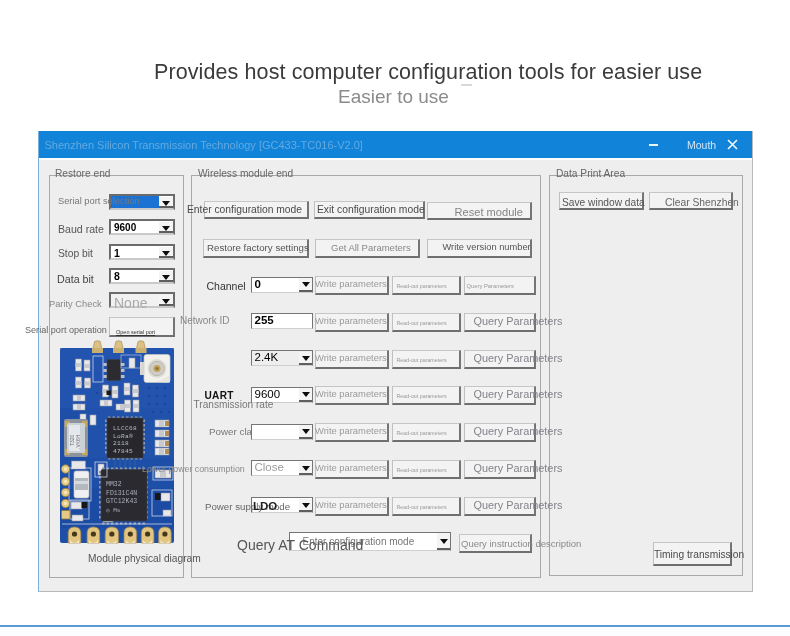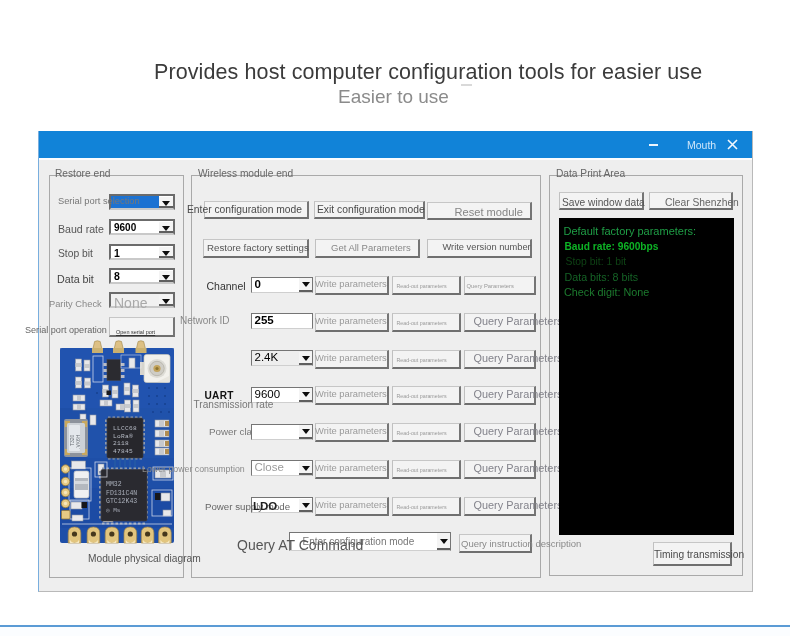--- a/index.html
+++ b/index.html
@@ -27,20 +27,21 @@
 </head>
 <body>
 <div id="stage">
   <div class="abs ttl lbl" style="left:119px; top:60px;margin-left:35px;">Provides host computer configuration tools for easier use</div>
   <div class="abs" style="left:461px; top:84px; width:11px; height:2px; background:#d9d9d9;"></div>
   <div class="abs sub" style="left:338px; top:86px;">Easier to use</div>
 
   <div class="abs" id="win">
     <div class="abs" id="tbar"></div>
     <div class="abs" style="left:0; top:27px; width:100%; height:1.5px; background:#fafcfe;"></div>
+    <div class="abs lbl" id="ttext">Shenzhen Silicon Transmission Technology [GC433-TC016-V2.0]</div>
     <div class="abs" style="left:610px; top:13px; width:9px; height:2px; background:#eaf4fd;"></div>
     <div class="abs lbl" style="left:648px; top:8px; font-size:10.5px; color:#cfe7fa;">Mouth</div>
     <svg class="abs" style="left:688px; top:8px;" width="11" height="11" viewBox="0 0 11 11">
         <path d="M1 1 L10 10 M10 1 L1 10" stroke="#f2f8fd" stroke-width="1.6"></path>
       </svg>
 
     <div class="abs grp" style="left:10px; top:43.5px; width:135px; height:403px;"></div>
     <div class="abs grp" style="left:152px; top:43.5px; width:350px; height:403.5px;"></div>
     <div class="abs grp" style="left:510px; top:43.5px; width:194px; height:401.5px;"></div>
     <div class="abs grplab" style="left:16px; top:37px;">Restore end</div>
@@ -498,26 +499,19 @@
       </div>
     </div>
   <div class="abs btn" style="left:459px; top:533.5px; width:72.5px; height:19px;"></div>
   <div class="abs lbl" style="left:461px; top:538px; font-size:9.5px; color:#8a8a8a; z-index:1;">Query instruction description</div>
 
   <div class="abs btn" style="left:559px; top:191.5px; width:85px; height:18.5px;"></div>
   <div class="abs lbl" style="left:562px; top:197px; font-size:10.2px; color:#555;">Save window data</div>
   <div class="abs btn" style="left:649px; top:191.5px; width:83.5px; height:18.5px;"></div>
   <div class="abs lbl" style="left:665px; top:197px; font-size:10.3px; color:#666;">Clear Shenzhen</div>
 
-  <div class="abs" id="console" style="left:558.5px; top:217.5px; width:175px; height:317px; background:#000; z-index:5;">
-    <div class="abs lbl" style="left:5px; top:7.5px; font-size:11px; color:#1f9e46;">Default factory parameters:</div>
-    <div class="abs lbl" style="left:6px; top:23px; font-size:10.2px; color:#0db325; font-weight:bold;">Baud rate: 9600bps</div>
-    <div class="abs lbl" style="left:7px; top:38px; font-size:10.4px; color:#0e4214;">Stop bit: 1 bit</div>
-    <div class="abs lbl" style="left:6px; top:53px; font-size:10.7px; color:#156326;">Data bits: 8 bits</div>
-    <div class="abs lbl" style="left:5.5px; top:68px; font-size:10.8px; color:#1c7a2e;">Check digit: None</div>
-  </div>
 
   <div class="abs btn" style="left:653px; top:542px; width:79px; height:24px; z-index:6;"></div>
   <div class="abs lbl" style="left:654px; top:549px; font-size:10.2px; color:#4a4a4a; z-index:6;">Timing transmission</div>
 
   <div class="abs" style="left:0; top:625px; width:790px; height:2px; background:#5b9bd5;"></div>
   <div class="abs" style="left:0; top:627px; width:790px; height:9px; background:#fbfdff;"></div>
 </div>
 
 </body></html>

